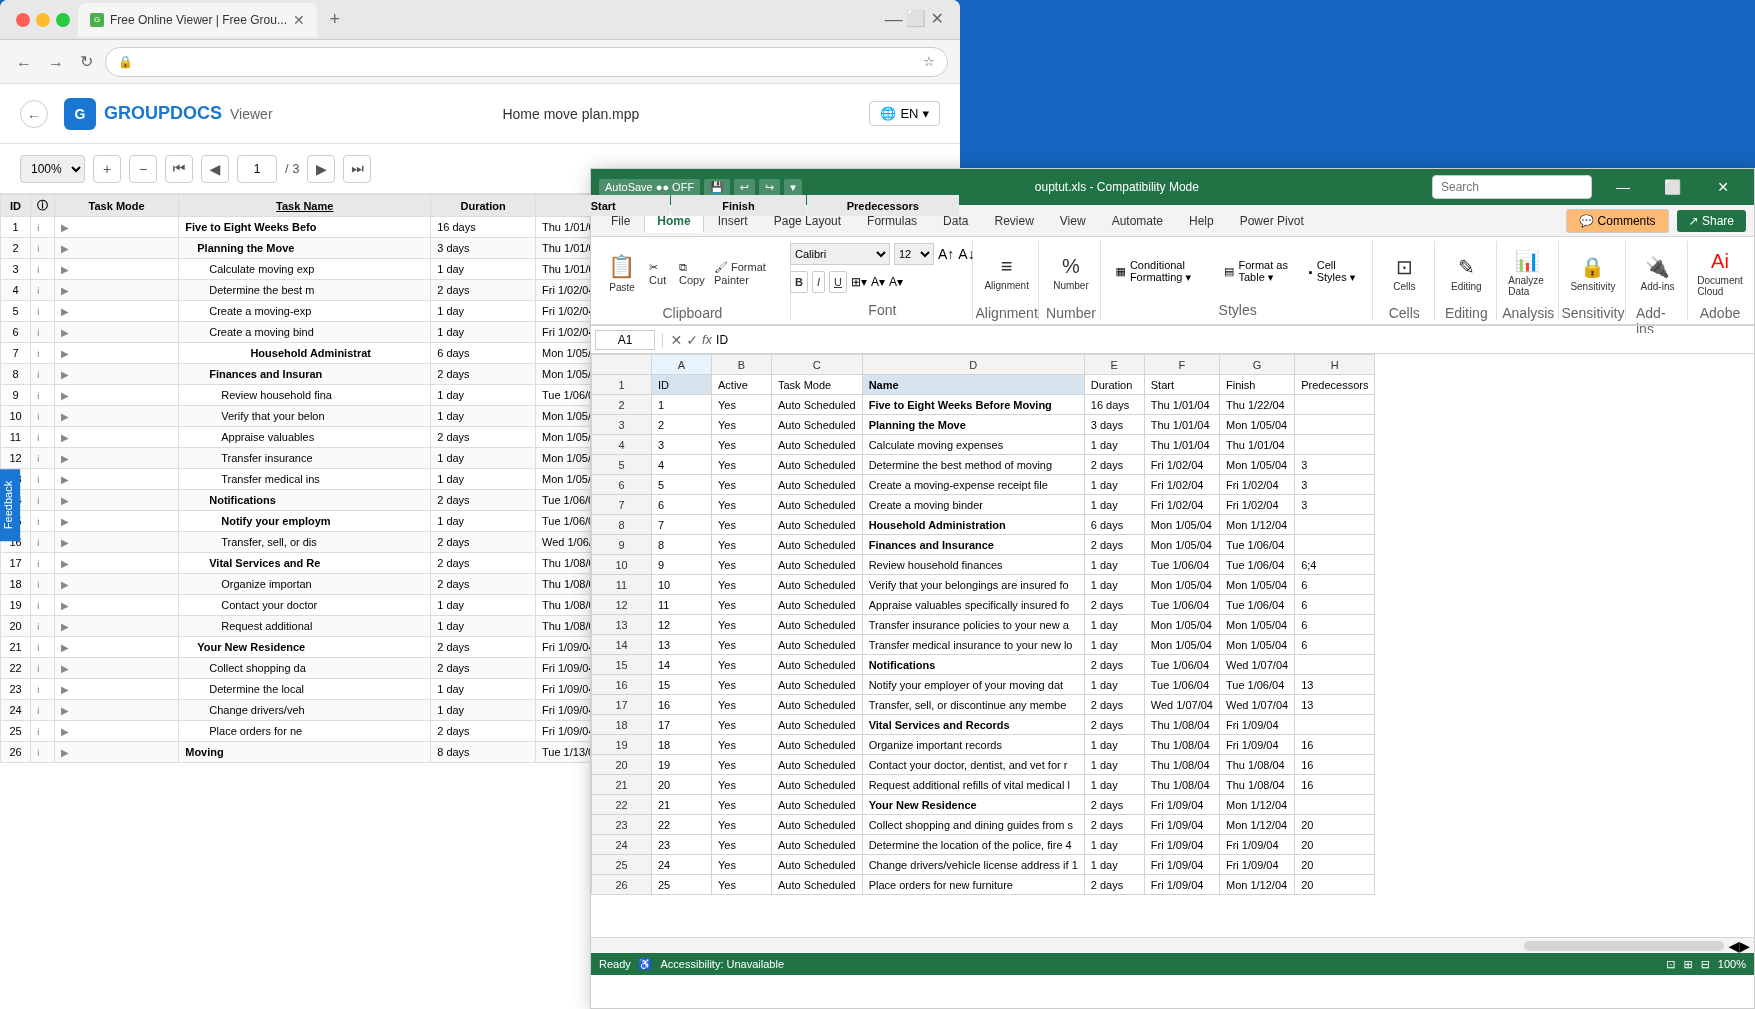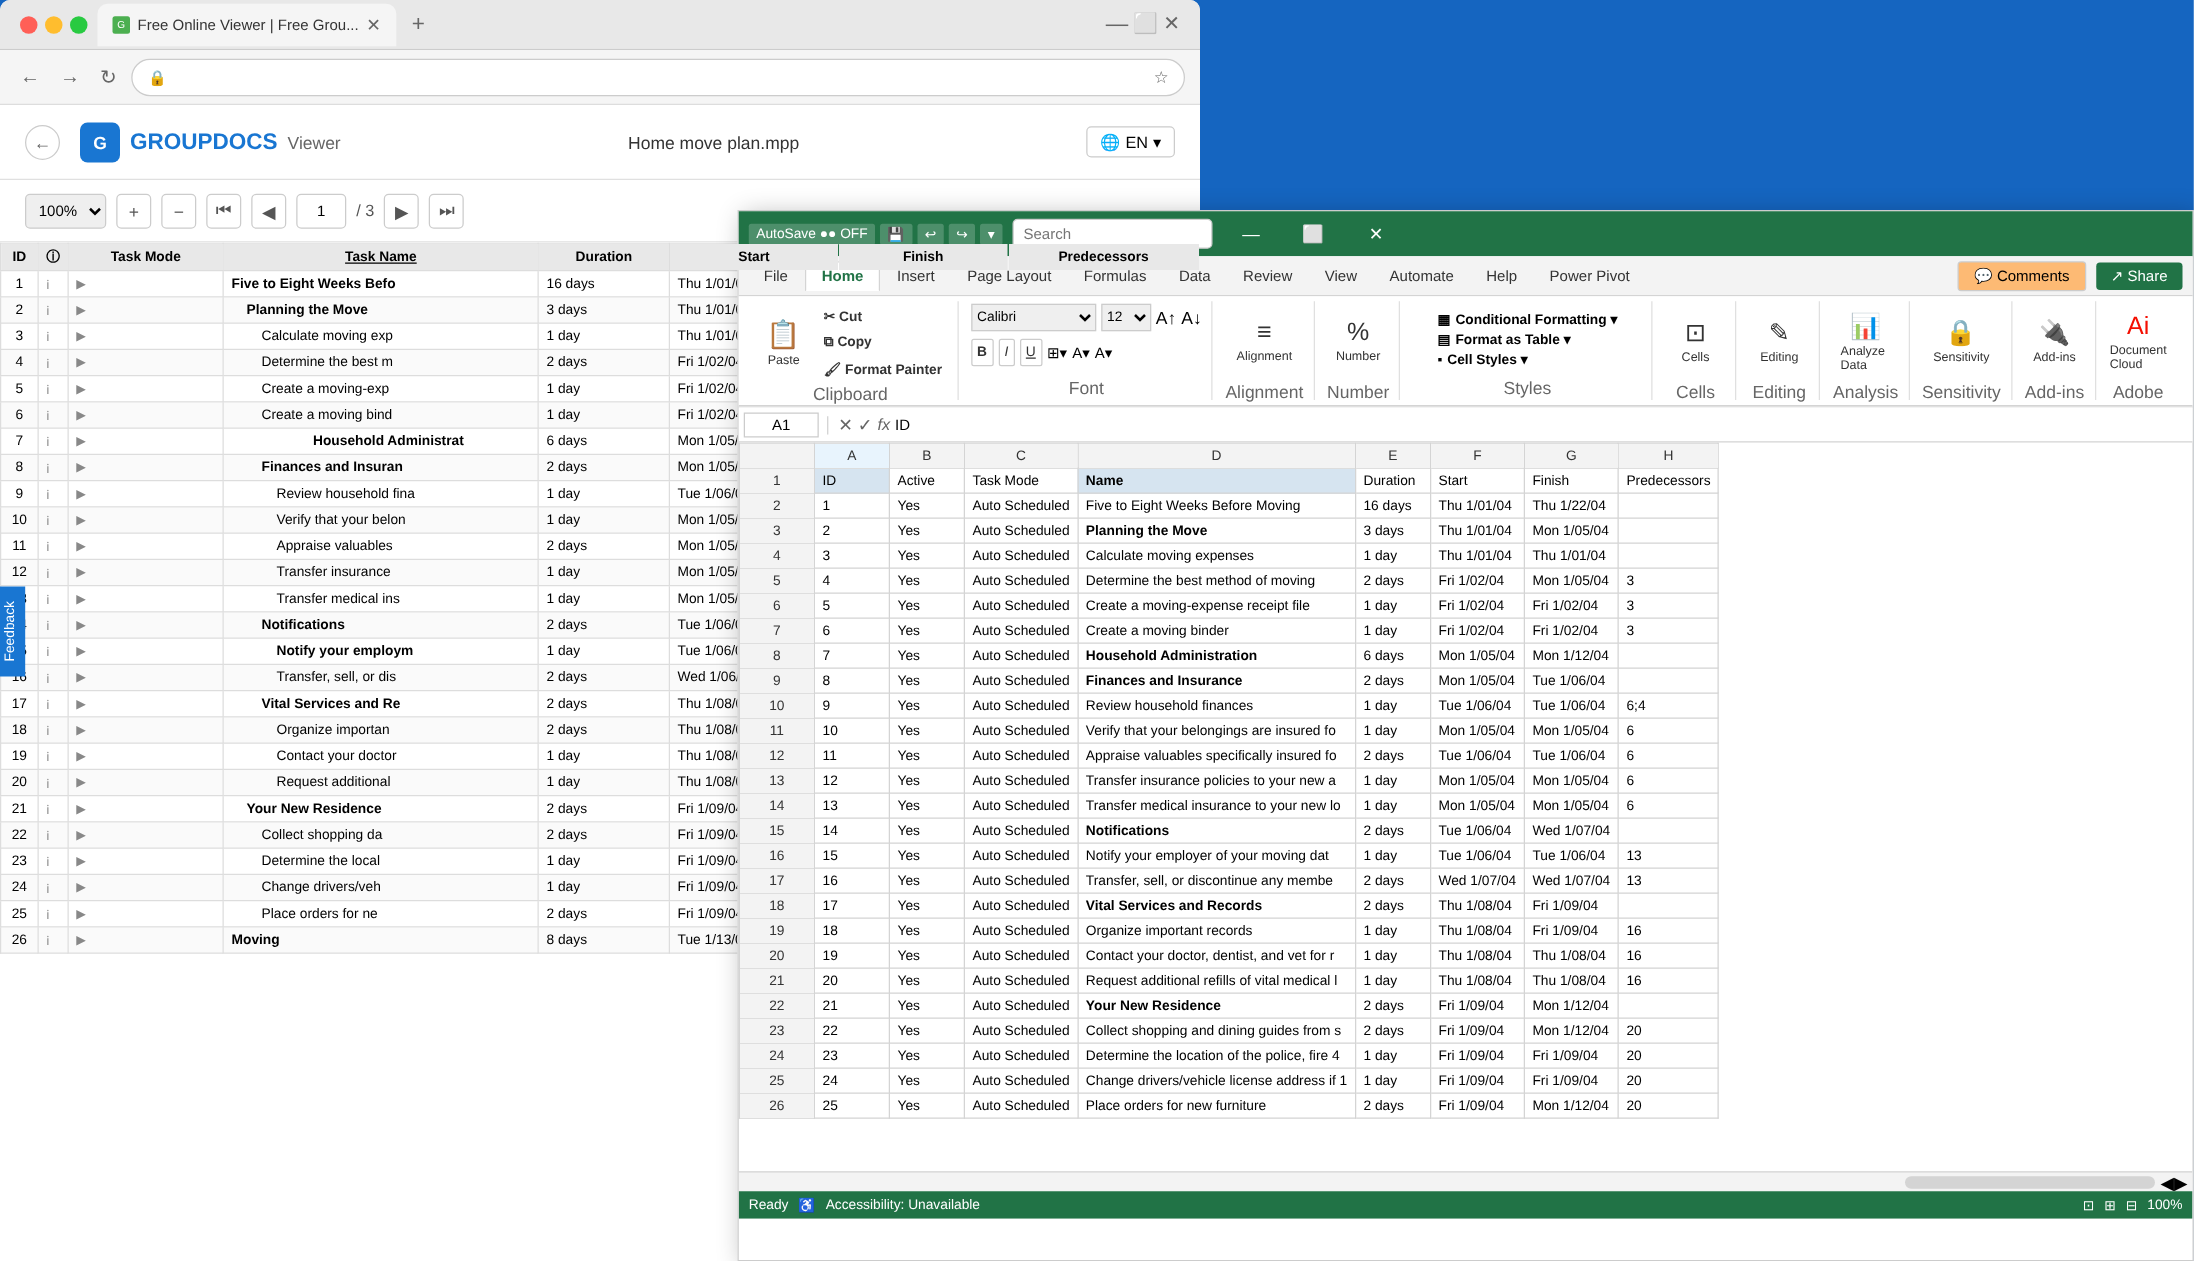--- a/index.html
+++ b/index.html
@@ -230,21 +230,21 @@
       display: flex;
       align-items: center;
       gap: 4px;
       padding: 2px 4px;
       cursor: pointer;
       border-radius: 2px;
       font-size: 11px;
       color: #333;
       height: 20px;
     }
-    .ribbon-col { display: flex; flex-direction: column; gap: 1px; font-weight: bold; }
+    .ribbon-col { display: flex; flex-direction: row; gap: 1px; }
     .bold-btn { font-weight: bold; }
     .font-select { height: 22px; font-size: 11px; border: 1px solid #ccc; width: 100px; }
     .size-select { height: 22px; font-size: 11px; border: 1px solid #ccc; width: 40px; }
 
     
     .formula-bar {
       display: flex;
       align-items: center;
       height: 28px;
       border-bottom: 1px solid #d4d4d4;
@@ -734,20 +734,23 @@
 
 <div class="excel-window">
 
   <div class="excel-titlebar">
     <div class="excel-file-ops">
       <button class="excel-btn-sm">AutoSave ●● OFF</button>
       <button class="excel-btn-sm">💾</button>
       <button class="excel-btn-sm">↩</button>
       <button class="excel-btn-sm">↪</button>
       <button class="excel-btn-sm">▾</button>
+    </div>
+    <div class="excel-title-center">
+      <span>ouptut.xls  -  Compatibility Mode</span>
     </div>
     <input class="search-box-excel" type="text" placeholder="Search" style="">
     <div class="excel-win-controls">
       <div class="excel-win-btn">—</div>
       <div class="excel-win-btn">⬜</div>
       <div class="excel-win-btn close">✕</div>
     </div>
   </div>
 
   <div class="ribbon">
@@ -947,21 +950,21 @@
     <td>Duration</td>
     <td>Start</td>
     <td>Finish</td>
     <td>Predecessors</td>
   </tr>
             <tr>
     <td class="row-header">2</td>
     <td style="">1</td>
     <td>Yes</td>
     <td>Auto Scheduled</td>
-    <td style="font-weight:normal;">Five to Eight Weeks Before Moving</td>
+    <td style="font-weight:bold;">Five to Eight Weeks Before Moving</td>
     <td>16 days</td>
     <td>Thu 1/01/04</td>
     <td>Thu 1/22/04</td>
     <td></td>
   </tr>
             <tr>
     <td class="row-header">3</td>
     <td style="">2</td>
     <td>Yes</td>
     <td>Auto Scheduled</td>

